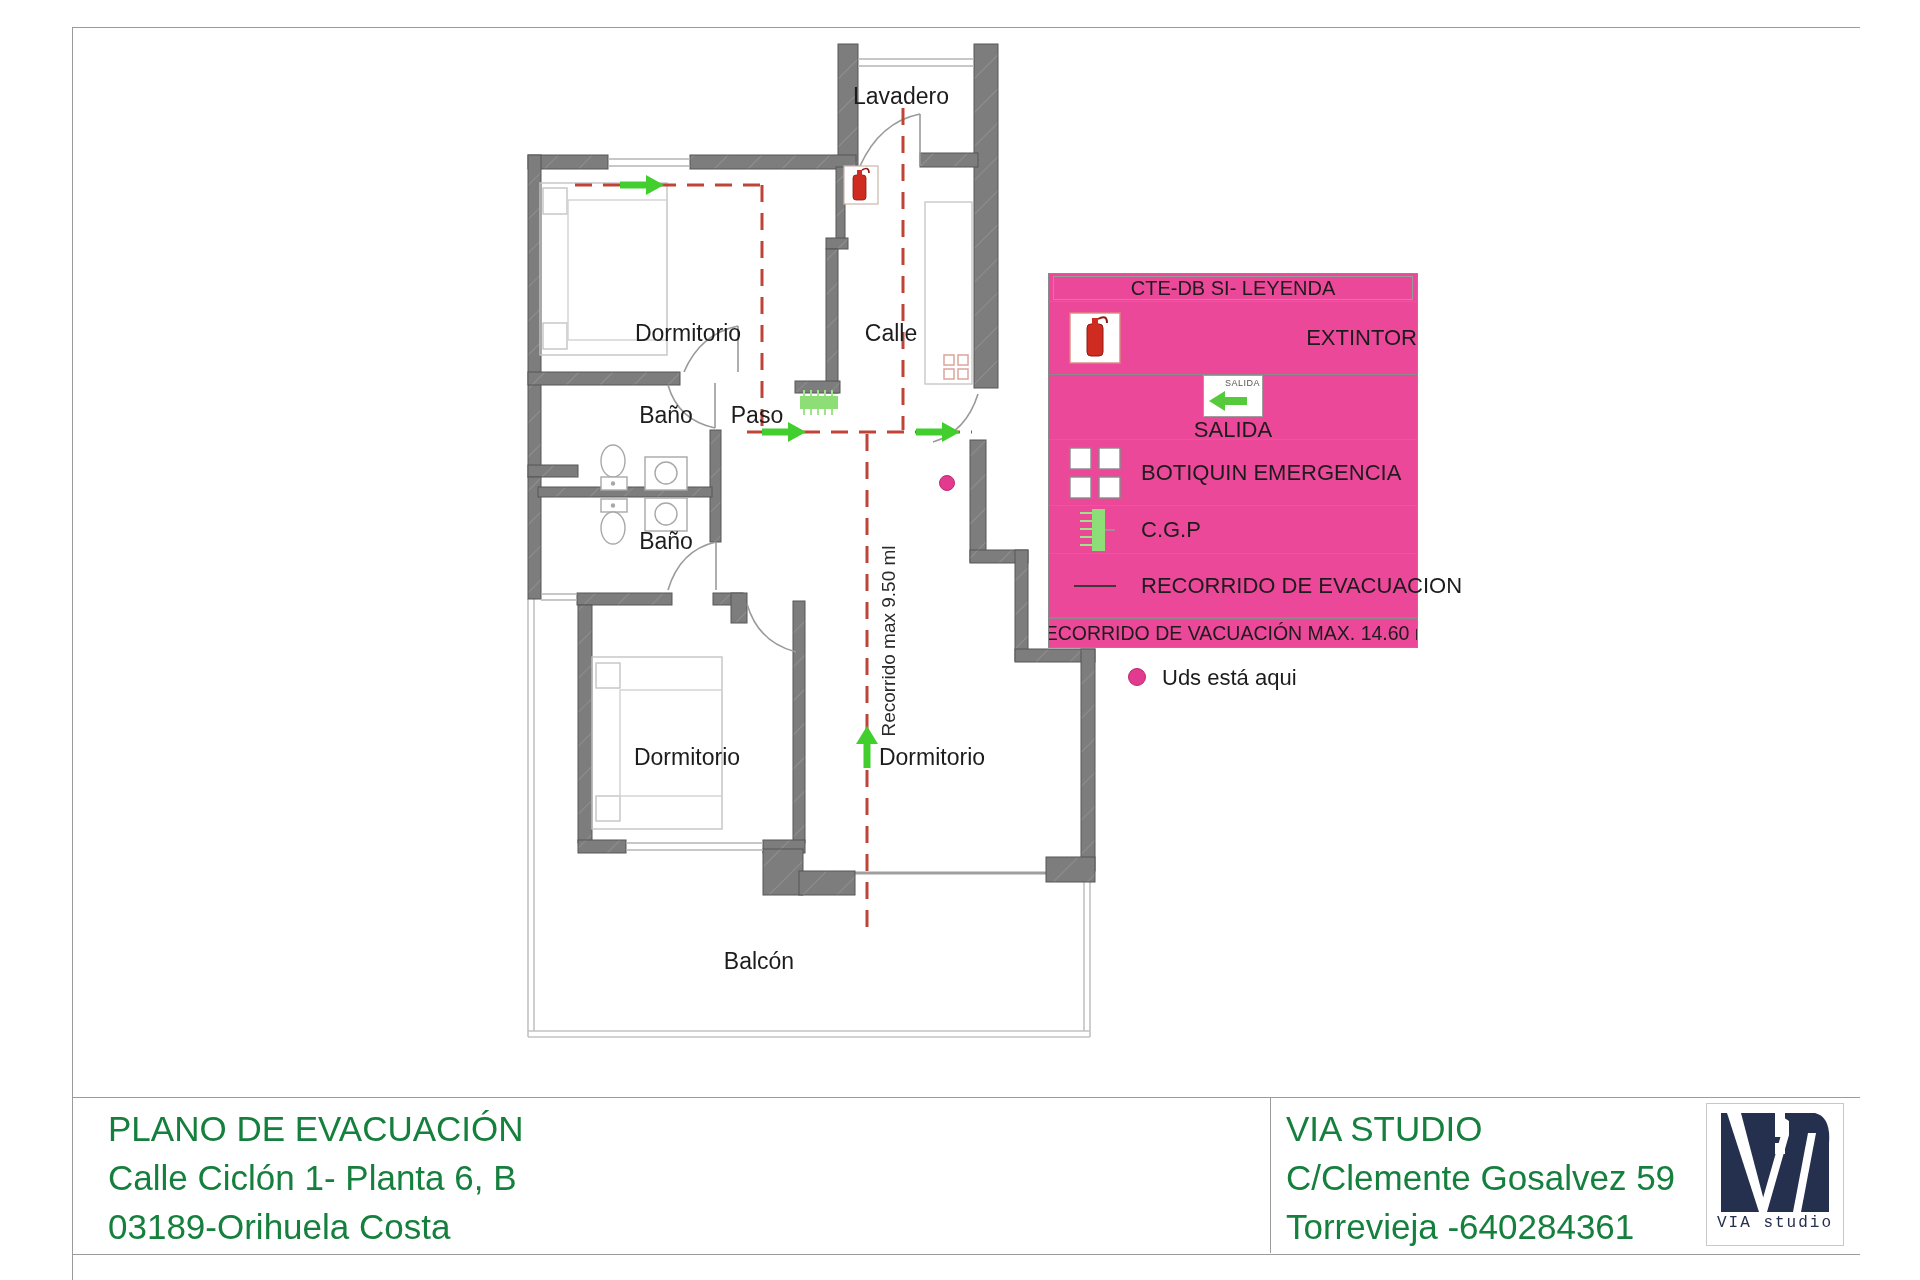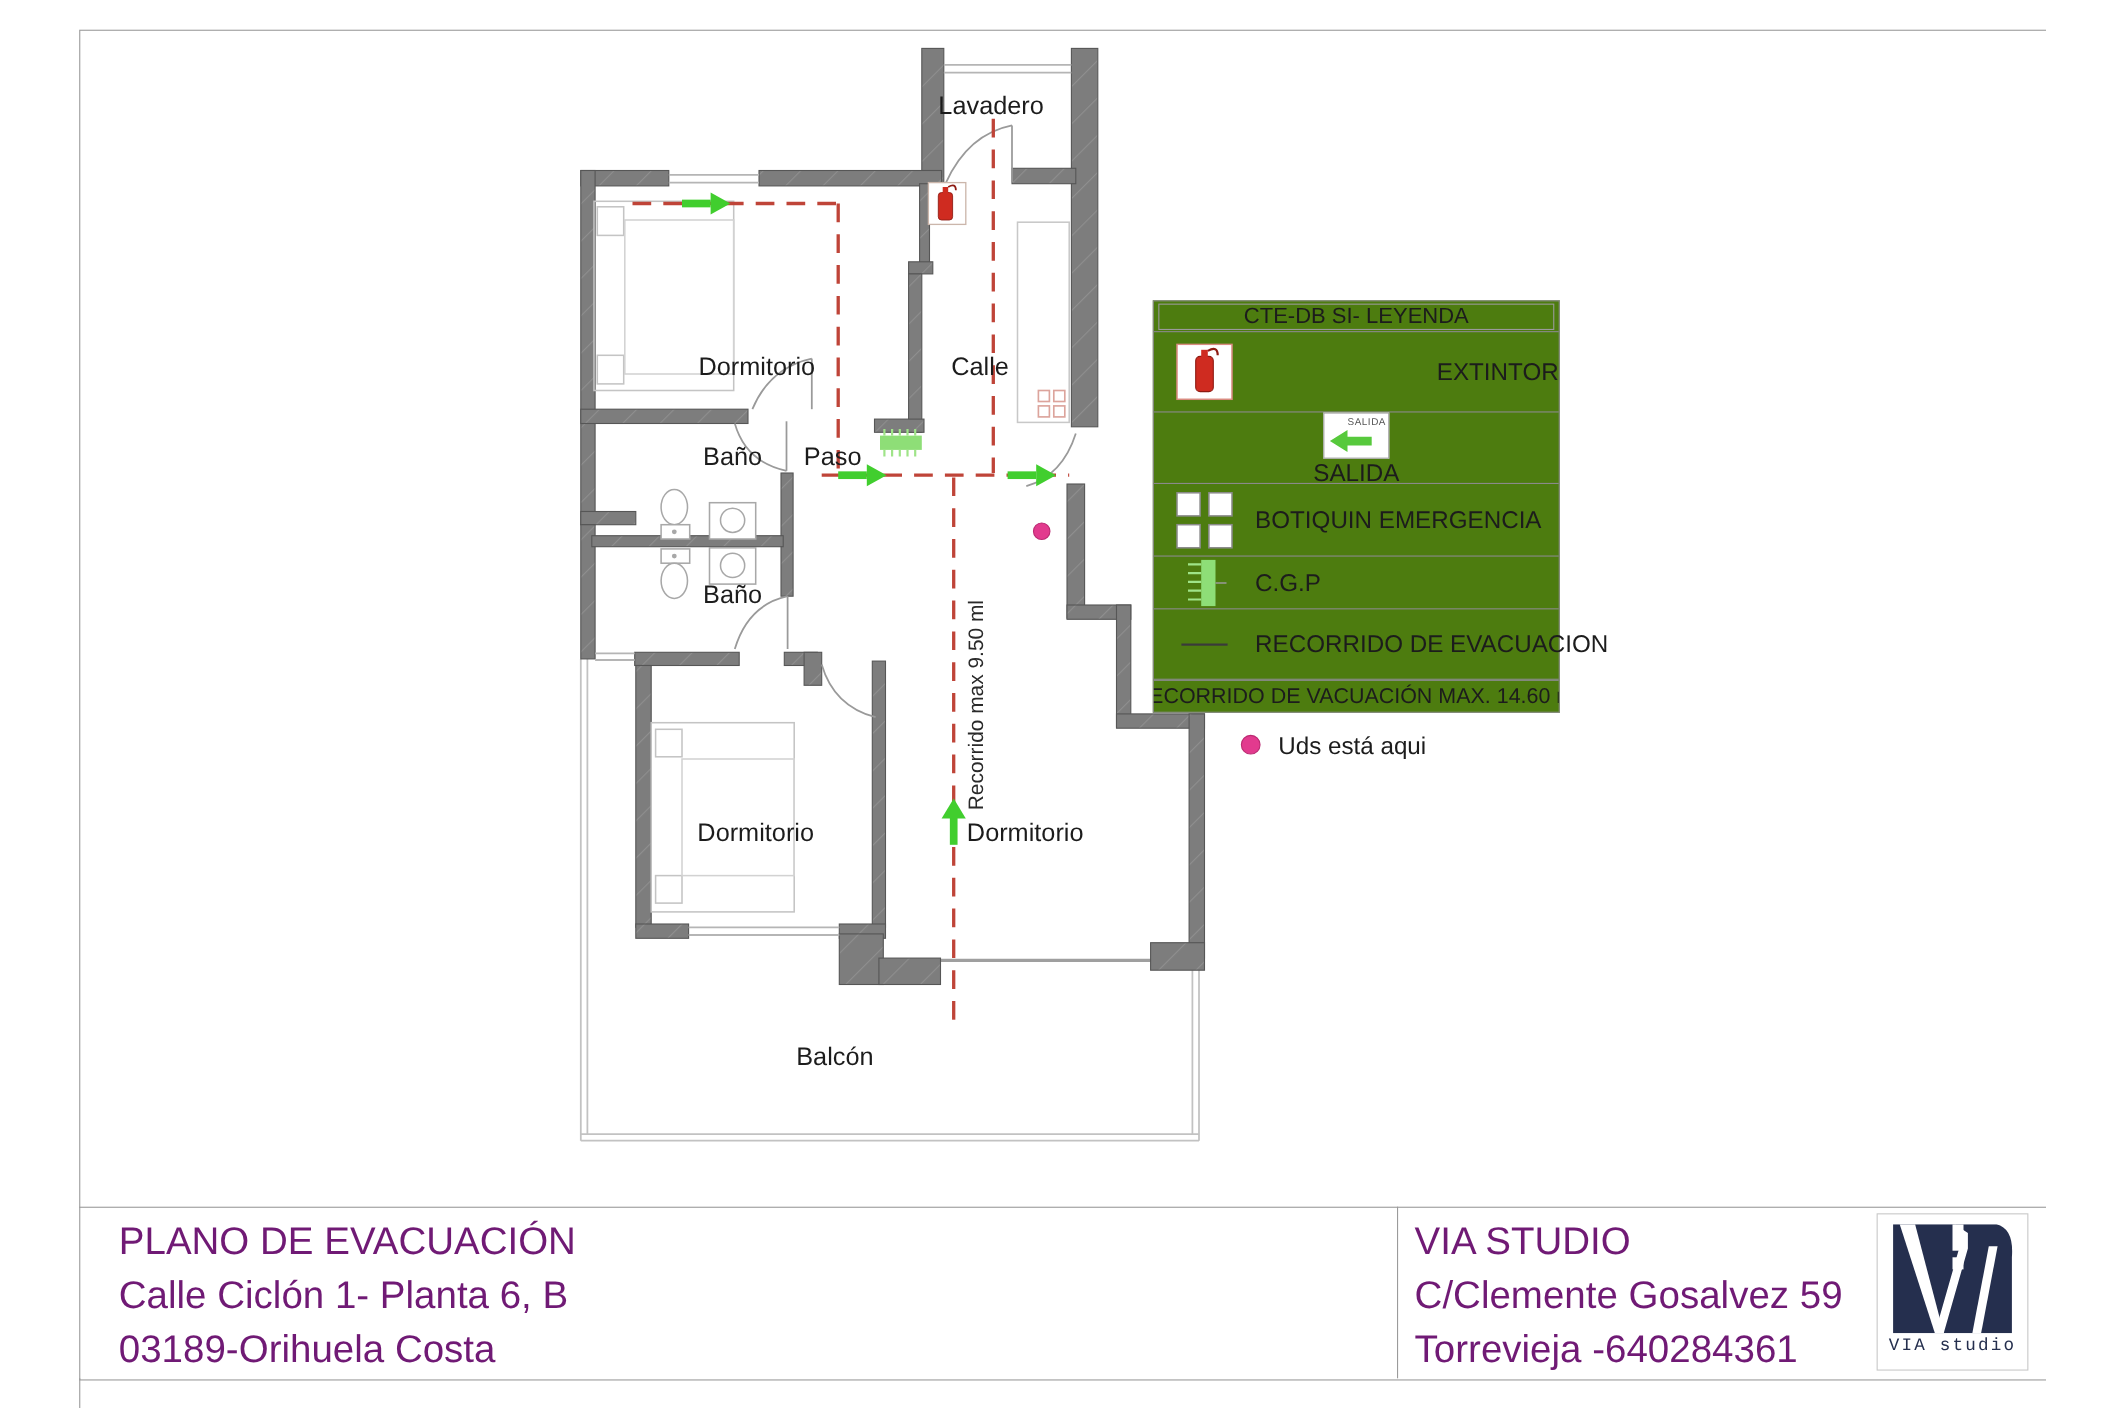--- a/index.html
+++ b/index.html
@@ -8,41 +8,41 @@
   .abs{position:absolute;}
   
   .page-frame{left:72px;top:27px;width:1797px;height:1226px;border:1px solid #9b9b9b;}
   .frame-ext{width:1px;background:#9b9b9b;}
   
   .plan-svg{left:0;top:0;}
   
   .room-label{transform:translate(-50%,-50%);font-size:23px;white-space:nowrap;color:#1c1c1c;}
   .rot-note{transform:translate(-50%,-50%) rotate(-90deg);font-size:19px;white-space:nowrap;color:#2a2a2a;}
   
-  .legend{left:1048px;top:273px;width:370px;border:1px solid #8a8a8a;background:#4d7c0f;box-sizing:border-box;}
+  .legend{left:1048px;top:273px;width:370px;border:1px solid #8a8a8a;background:#ec4899;box-sizing:border-box;}
   .legend-header{height:28px;border-bottom:1px solid #8a8a8a;padding:2px 4px;box-sizing:border-box;}
   .legend-header-inner{height:22px;border:1px solid #9a9a9a;display:flex;align-items:center;justify-content:center;
                        font-size:20px;}
   .legend-row{display:flex;align-items:center;border-bottom:1px solid #8a8a8a;}
   .legend-row:last-of-type{border-bottom:none;}
   .legend-icon-cell{width:92px;display:flex;align-items:center;justify-content:center;flex:none;}
   .legend-label{font-size:22px;white-space:nowrap;}
   .legend-footer{height:28px;border-top:1px solid #8a8a8a;display:flex;align-items:center;justify-content:center;
                  font-size:19.5px;white-space:nowrap;overflow:hidden;}
   .salida-box{position:relative;width:58px;height:40px;border:1px solid #a0a0a0;background:#fff;}
   .salida-mini{position:absolute;right:2px;top:2px;font-size:9px;color:#555;letter-spacing:0.5px;}
   .line-swatch{width:42px;border-top:2.5px solid #3a3a3a;}
   
   .yah-dot{left:1128px;top:668px;width:16px;height:16px;border-radius:50%;
            background:#e23a8e;border:1px solid #bb2a72;}
   .yah-label{left:1162px;top:665px;font-size:22px;white-space:nowrap;}
   
   .tb-topline{left:72px;top:1097px;width:1797px;height:1px;background:#9b9b9b;}
   .tb-divider{left:1270px;top:1097px;width:1px;height:156px;background:#9b9b9b;}
-  .tb-text{display:flex;flex-direction:column;font-size:35px;line-height:49px;color:#701a75;}
+  .tb-text{display:flex;flex-direction:column;font-size:35px;line-height:49px;color:#15803d;}
   .tb-left{left:108px;top:1104px;}
   .tb-right{left:1286px;top:1104px;}
   
   .logo-box{left:1706px;top:1103px;width:136px;height:141px;border:1px solid #c8c8c8;background:#fff;
             display:flex;flex-direction:column;align-items:center;}
   .logo-square{margin-top:9px;width:112px;height:99px;}
   .logo-text{margin-top:2px;font-size:16px;letter-spacing:2px;color:#252f4e;white-space:nowrap;
              font-family:"Liberation Mono", monospace;}
 </style>
 </head>

